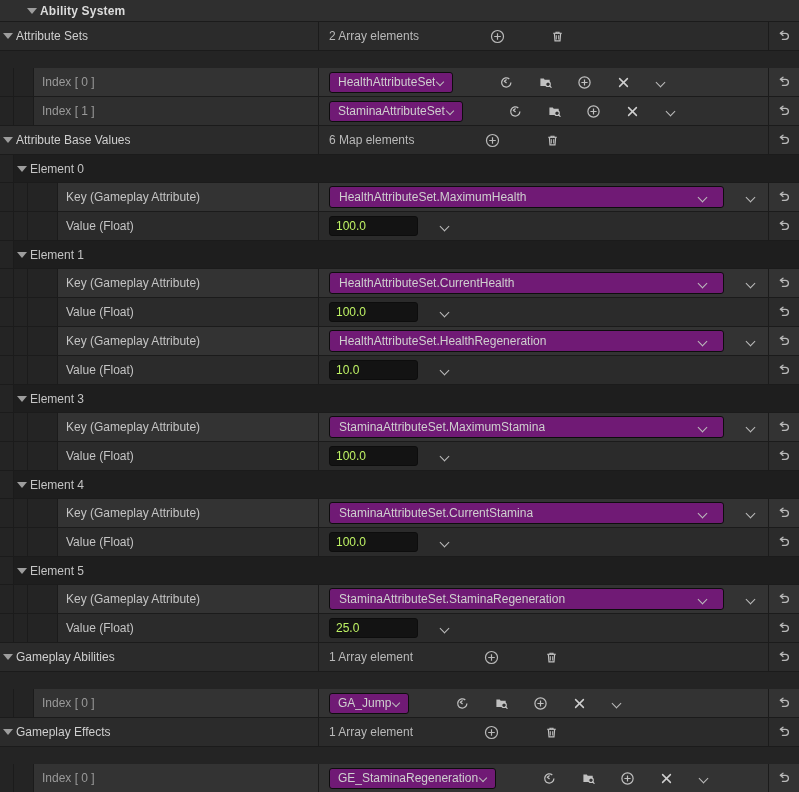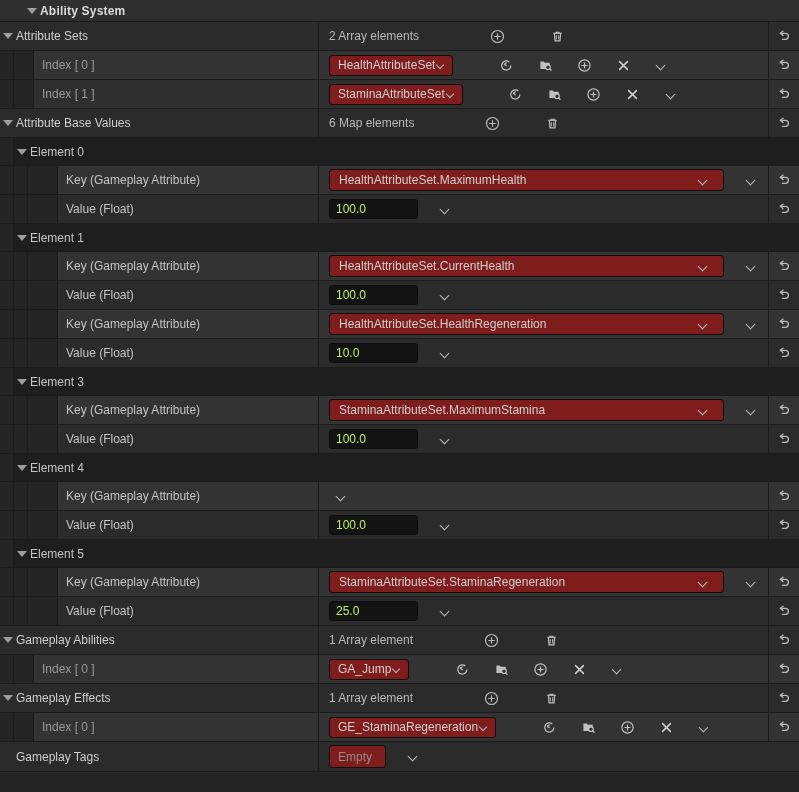--- a/index.html
+++ b/index.html
@@ -46,21 +46,21 @@
     border-left:1px solid #1b1b1b;
     display:flex;align-items:center;justify-content:center;
   }
 
   
   .r-root{height:22px;background:#2f2f2f;}
   .r-root .namecell{flex-basis:799px;width:799px;padding-left:24px;}
   .r-root .title{font-weight:bold;color:#dcdcdc;font-size:12px;letter-spacing:.2px;}
 
   .r-cat{height:29px;background:#2b2b2b;}
-  .r-idx{height:29px;background:#333333;}
+  .r-idx{height:29px;background:#333333;margin-top:17px;}
   .r-idx2{height:29px;background:#2f2f2f;}
   .r-elem{height:28px;background:#1e1e1e;}
   .r-elem .namecell{flex-basis:799px;width:799px;}
   .r-key{height:29px;background:#333333;}
   .r-val{height:29px;background:#2b2b2b;}
   .r-tags{height:30px;background:#2b2b2b;border-bottom:1px solid #1b1b1b;}
 
   
   .guide{
     flex:0 0 auto;
@@ -88,21 +88,21 @@
   .tri i{
     display:block;width:0;height:0;
     border-left:5px solid transparent;
     border-right:5px solid transparent;
     border-top:6px solid #9d9d9d;
   }
 
   
   .combo{
     display:inline-flex;align-items:center;justify-content:space-between;
-    background:#7f1d1d;
+    background:#701a75;
     border:1px solid #0d0d0d;
     border-radius:3px;
     height:20px;
     box-sizing:border-box;
     padding:0 13px 0 8px;
     color:#cfcfcf;
     font-size:12px;
   }
   .combo.wide{width:395px;height:22px;padding-left:9px;}
   .combo.asset{height:21px;padding-right:4px;}
@@ -509,20 +509,24 @@
         </div>
       </div>
       <div class="row r-key">
         <div class="namecell">
           <span class="guide g14"></span>
           <span class="guide g14"></span>
           <span class="guide g30"></span>
           <span class="lbl pad-l">Key (Gameplay Attribute)</span>
         </div>
         <div class="valcell">
+          <span class="combo wide">
+            <span class="cv">StaminaAttributeSet.CurrentStamina</span>
+            <span class="chev"></span>
+          </span>
           <span class="chev lone"></span>
         </div>
         <div class="revert">
           <svg width="14" height="14" viewBox="0 0 14 14">
             <path d="M4.1 4.3H8.4a3 3 0 0 1 0 6H5.4" fill="none" stroke="#c6c6c6" stroke-width="1.3" stroke-linecap="round"></path>
             <path d="M6 2.2 3.3 4.35 6 6.5" fill="none" stroke="#c6c6c6" stroke-width="1.3" stroke-linecap="round" stroke-linejoin="round"></path>
           </svg>
         </div>
       </div>
       <div class="row r-val">

